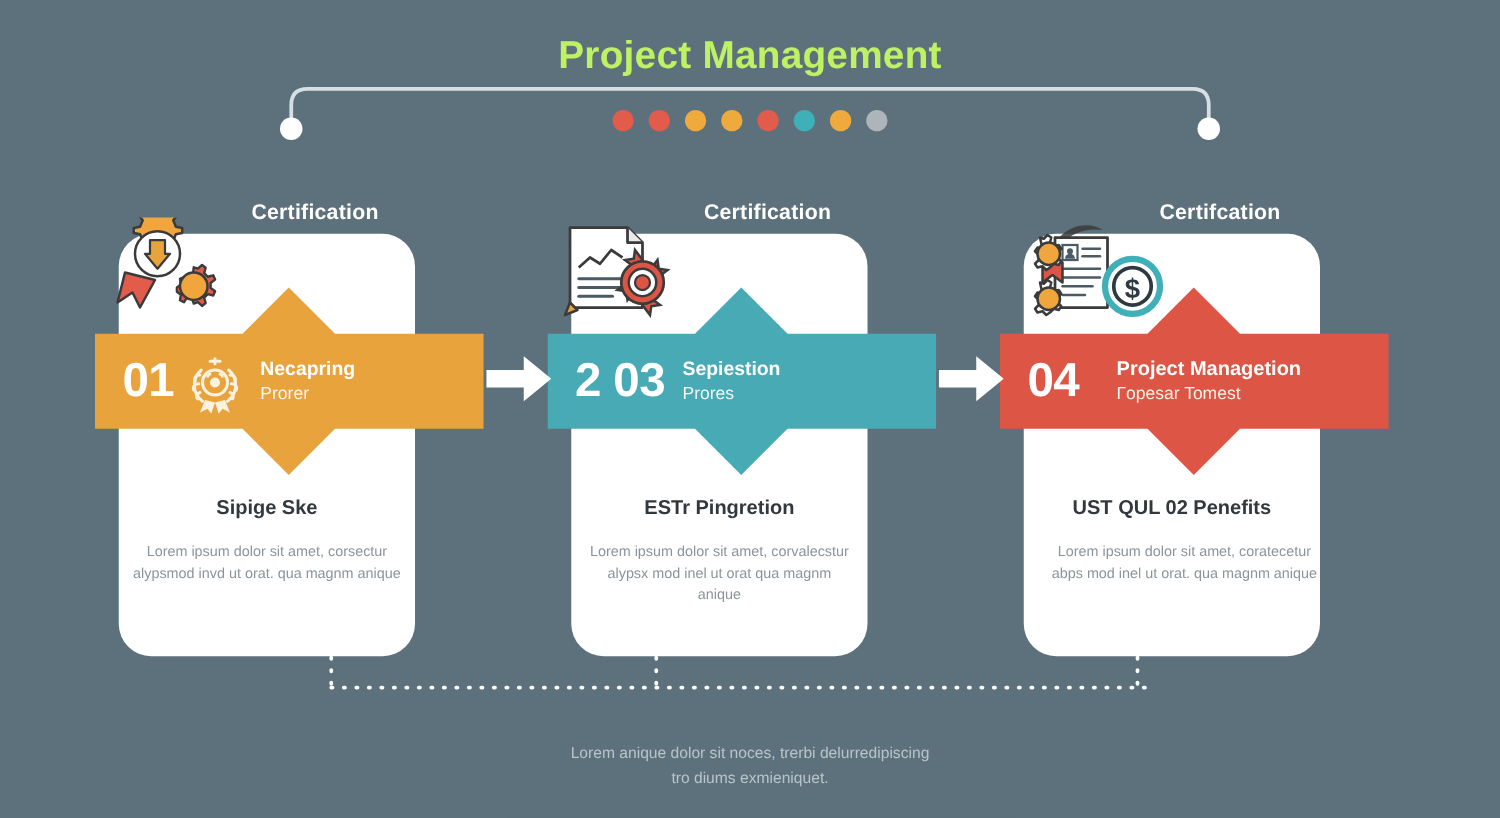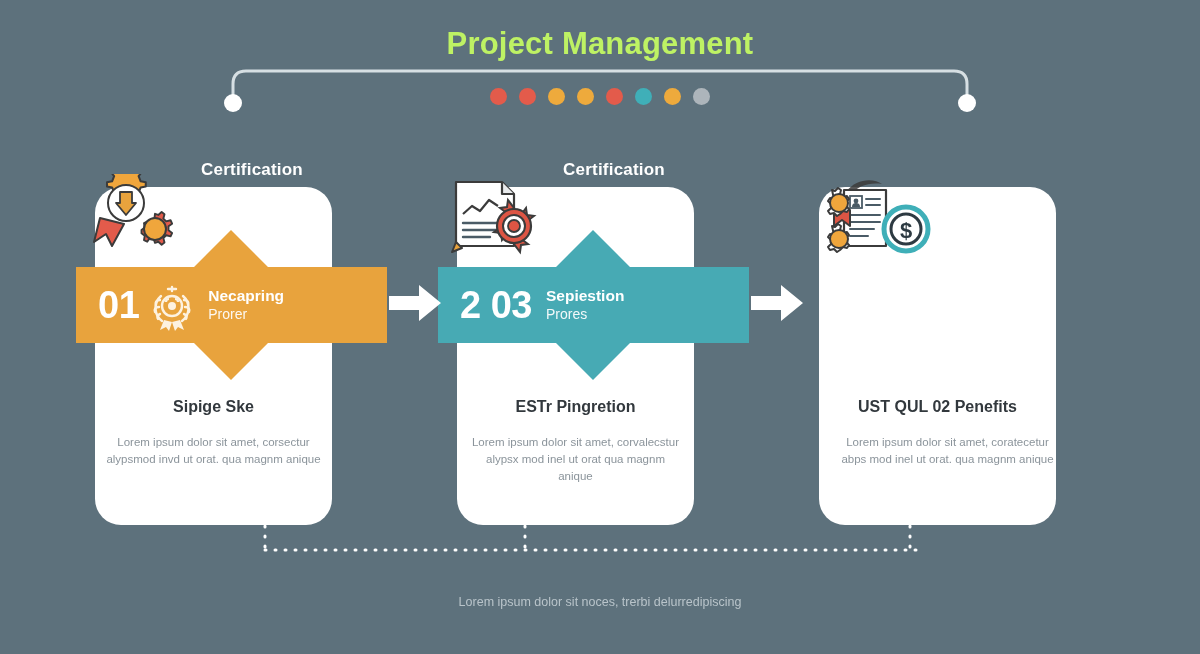--- a/index.html
+++ b/index.html
@@ -188,20 +188,23 @@
     <span class="dot" style="background:#3fafb8"></span>
     <span class="dot" style="background:#eeaa3c"></span>
     <span class="dot" style="background:#adb5bb"></span>
   </div>
 
   <div class="card-col col-1">
     <div class="cert-label">Certification</div>
   </div>
   <div class="card-col col-2">
     <div class="cert-label">Certification</div>
+  </div>
+  <div class="card-col col-3">
+    <div class="cert-label">Certifcation</div>
   </div>
 
   <div class="card-body body-1"></div>
   <div class="card-body body-2"></div>
   <div class="card-body body-3"></div>
 
   <div class="banner ban-1">
     <svg width="311" height="160" viewBox="0 0 311 160">
       <path d="M0 42 L118 42 L155 5 L192 42 L311 42 L311 118 L192 118 L155 155 L118 118 L0 118 Z" fill="#e8a33d"></path>
     </svg>
@@ -236,20 +239,32 @@
     </svg>
     <div class="banner-content">
       <span class="ban-num">2 03</span>
       <span class="ban-text" style="margin-left:14px">
         <div class="ban-l1">Sepiestion</div>
         <div class="ban-l2">Prores</div>
       </span>
     </div>
   </div>
 
+  <div class="banner ban-3">
+    <svg width="311" height="160" viewBox="0 0 311 160">
+      <path d="M0 42 L118 42 L155 5 L192 42 L311 42 L311 118 L192 118 L155 155 L118 118 L0 118 Z" fill="#dd5544"></path>
+    </svg>
+    <div class="banner-content">
+      <span class="ban-num">04</span>
+      <span class="ban-text" style="margin-left:30px">
+        <div class="ban-l1 big">Project Managetion</div>
+        <div class="ban-l2">Гopesar Tomest</div>
+      </span>
+    </div>
+  </div>
 
   <div class="corner-icon ico-1">
     <svg viewBox="0 0 98 84" width="98" height="84">
       <path d="M12 44 L6 68 L18 60 L24 72 L36 50 Z" fill="#e35b4b" stroke="#3b3b3b" stroke-width="2" stroke-linejoin="round"></path>
       <g transform="translate(38,10)">
         <path d="M17 0 l4 0 1 5 5 2 4-3 3 3 -3 4 2 5 5 1 0 4 -5 1 -2 5 3 4 -3 3 -4 -3 -5 2 -1 5 -4 0 -1 -5 -5 -2 -4 3 -3 -3 3 -4 -2 -5 -5 -1 0 -4 5 -1 2 -5 -3 -4 3 -3 4 3 5 -2z" transform="translate(-19,-19) scale(1.02)" fill="#f0a63c" stroke="#3b3b3b" stroke-width="2" stroke-linejoin="round"></path>
       </g>
       <circle cx="38" cy="29" r="18" fill="#ffffff" stroke="#3b3b3b" stroke-width="2"></circle>
       <path d="M32 18 h12 v11 h4 l-10 12 -10 -12 h4 z" fill="#e8a33d" stroke="#3b3b3b" stroke-width="1.8" stroke-linejoin="round"></path>
       <g transform="translate(67,55)">
@@ -335,16 +350,17 @@
   <svg class="bot-bracket" viewBox="0 0 670 36">
     <g stroke="#ffffff" stroke-width="3" stroke-linecap="round" stroke-dasharray="1 9" fill="none">
       <line x1="10" y1="2" x2="10" y2="24"></line>
       <line x1="270" y1="2" x2="270" y2="24"></line>
       <line x1="655" y1="2" x2="655" y2="24"></line>
       <line x1="10" y1="26" x2="668" y2="26"></line>
     </g>
   </svg>
 
   <div class="footer">
-    <div>Lorem ipsum dolor sit noces, trerbi delurredipiscing</div>
+    <div>Lorem anique dolor sit noces, trerbi delurredipiscing</div>
+    <div>tro diums exmieniquet.</div>
   </div>
 
 </div>
 
 </body></html>

